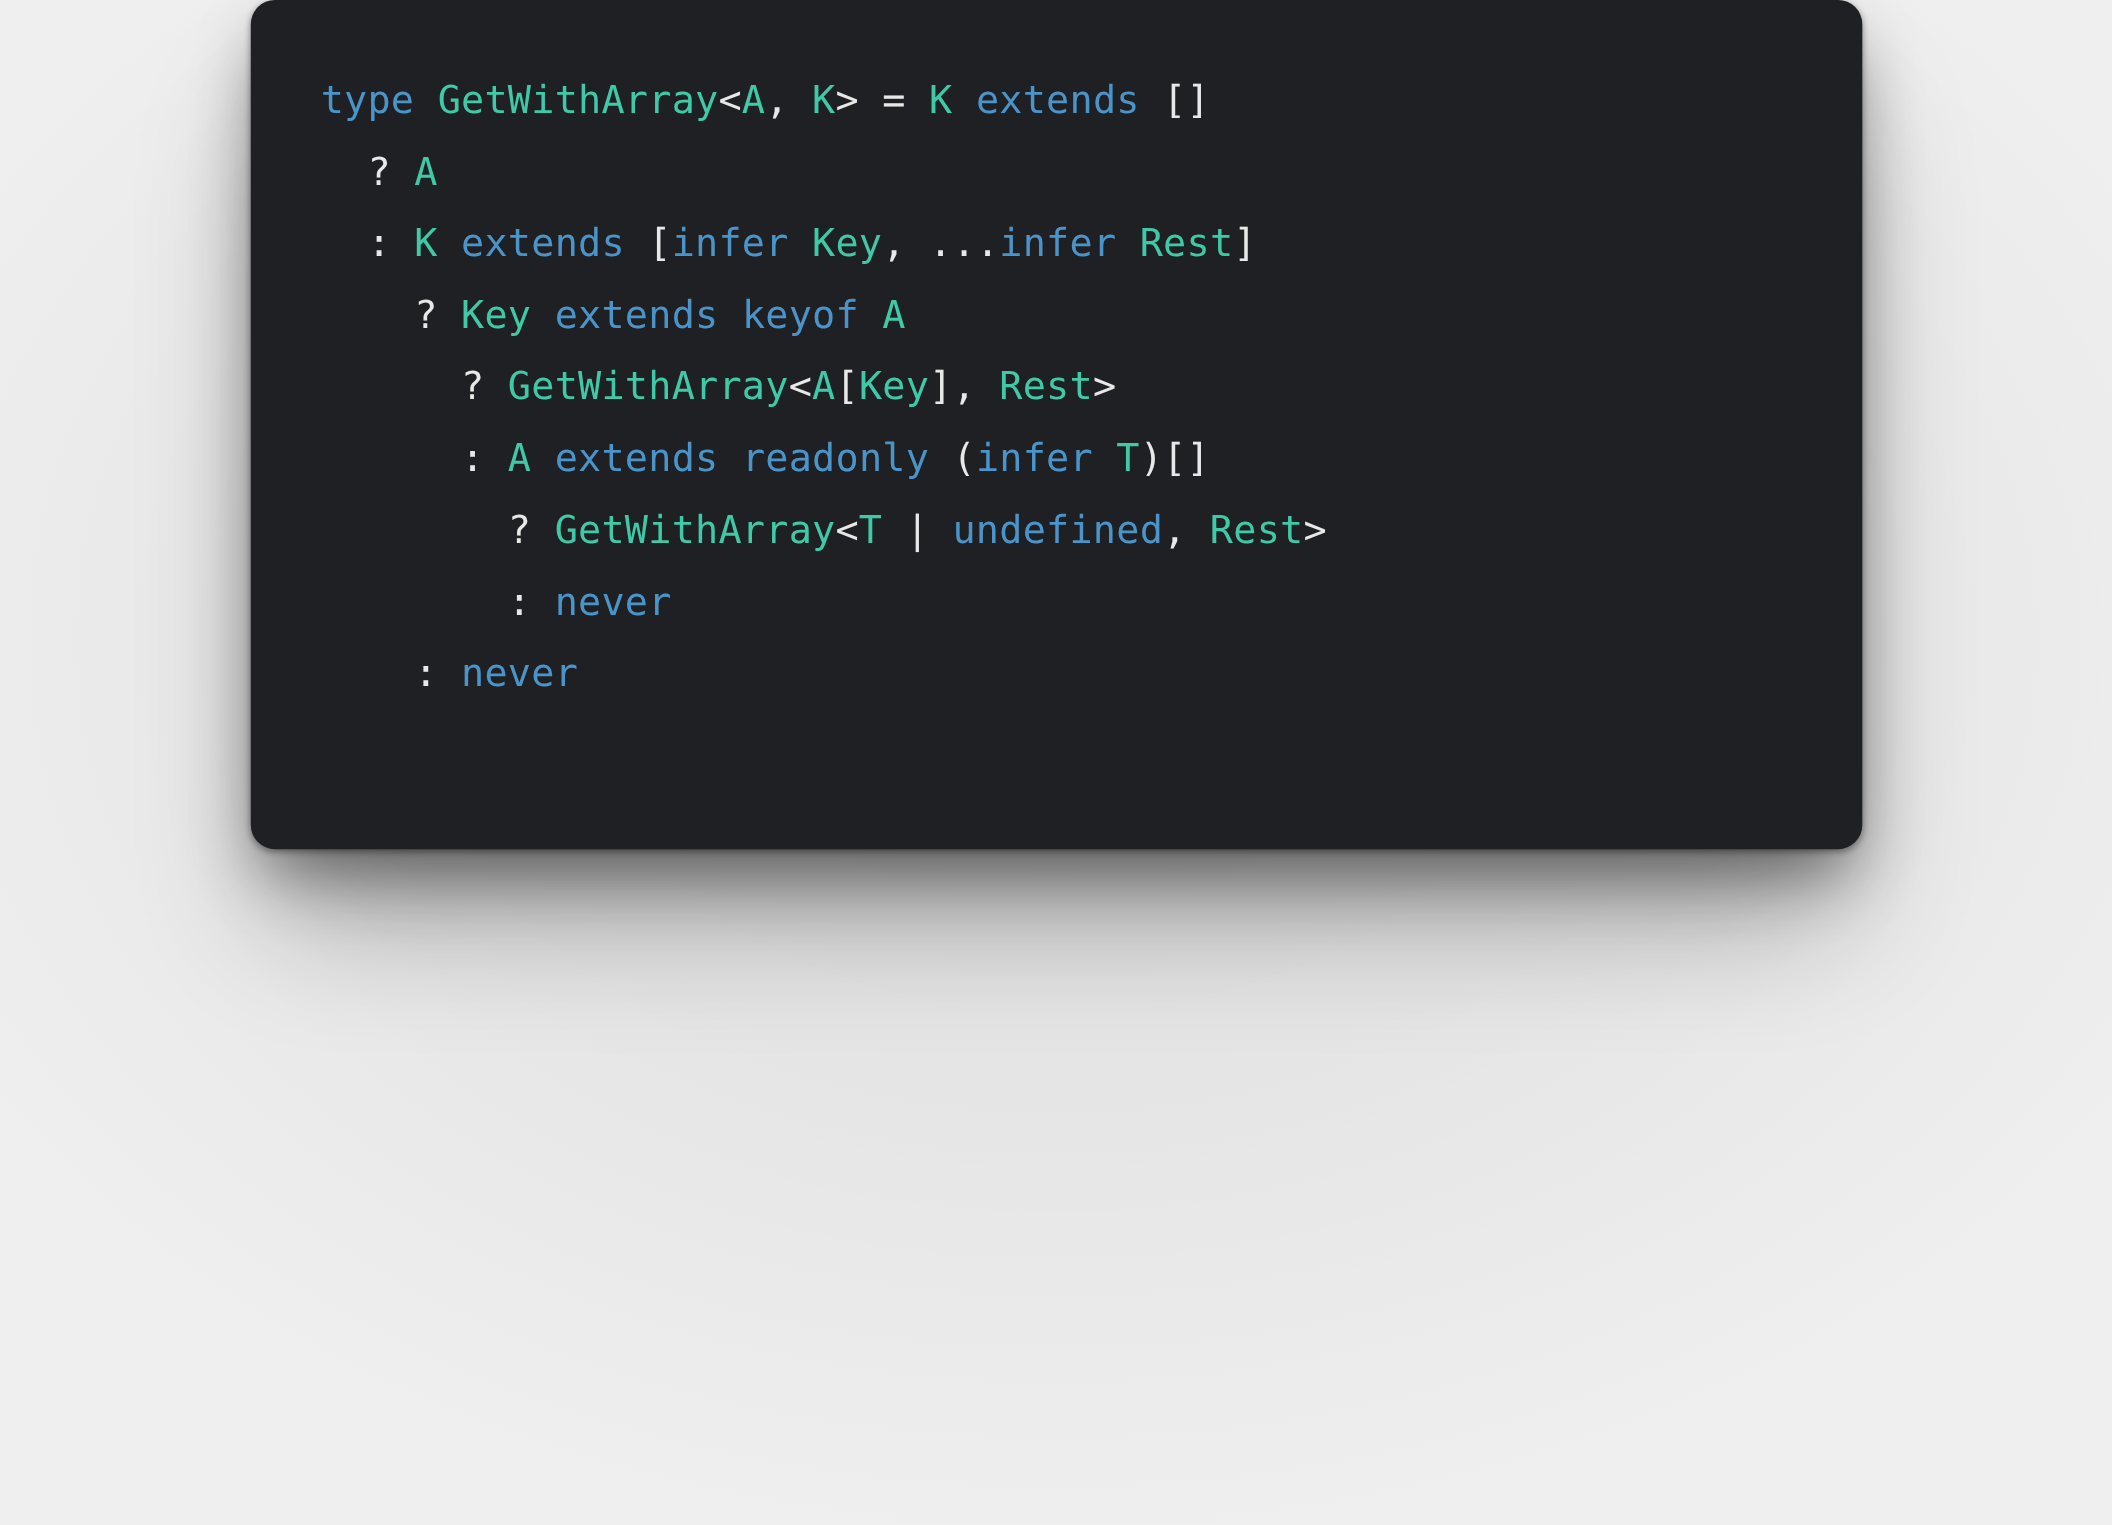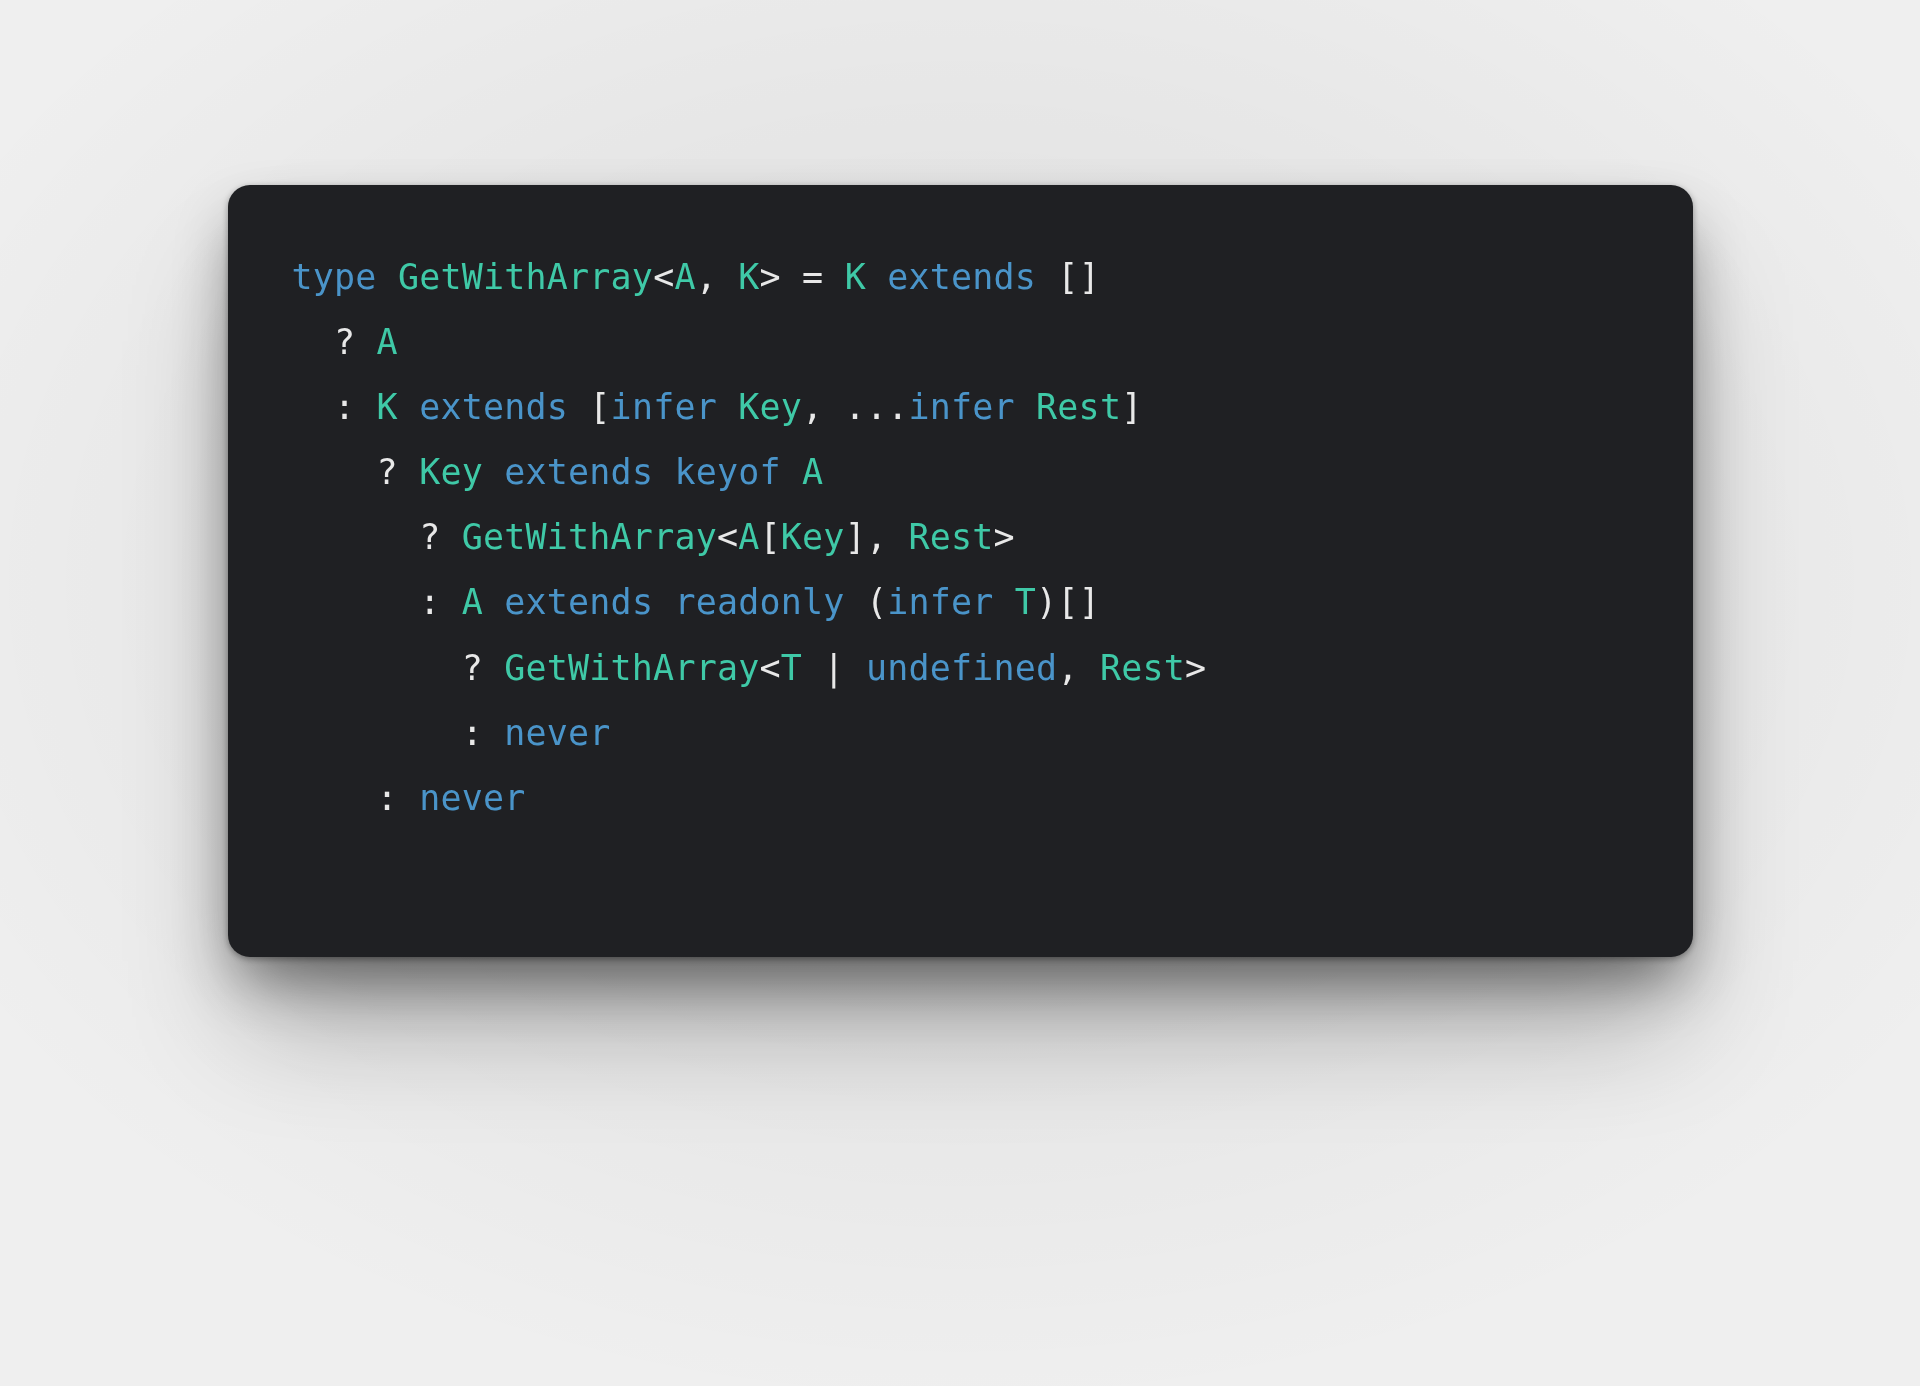--- a/index.html
+++ b/index.html
@@ -16,21 +16,20 @@
     height: 1386px;
     background: radial-gradient(80% 80% at 50% 42%,
         rgba(0,0,0,0.06) 0%,
         rgba(0,0,0,0.04) 40%,
         rgba(0,0,0,0.00) 75%);
     display: flex;
     align-items: flex-start;
     justify-content: center;
   }
   .card {
-    margin-top: 185px;
     width: 1465px;
     height: 772px;
     border-radius: 22px;
     box-sizing: border-box;
     padding: 60px 60px 60px 64px;
     box-shadow:
       0 30px 60px -10px rgba(0,0,0,0.45),
       0 80px 120px -20px rgba(0,0,0,0.30),
       0 2px 6px rgba(0,0,0,0.35);
   }

